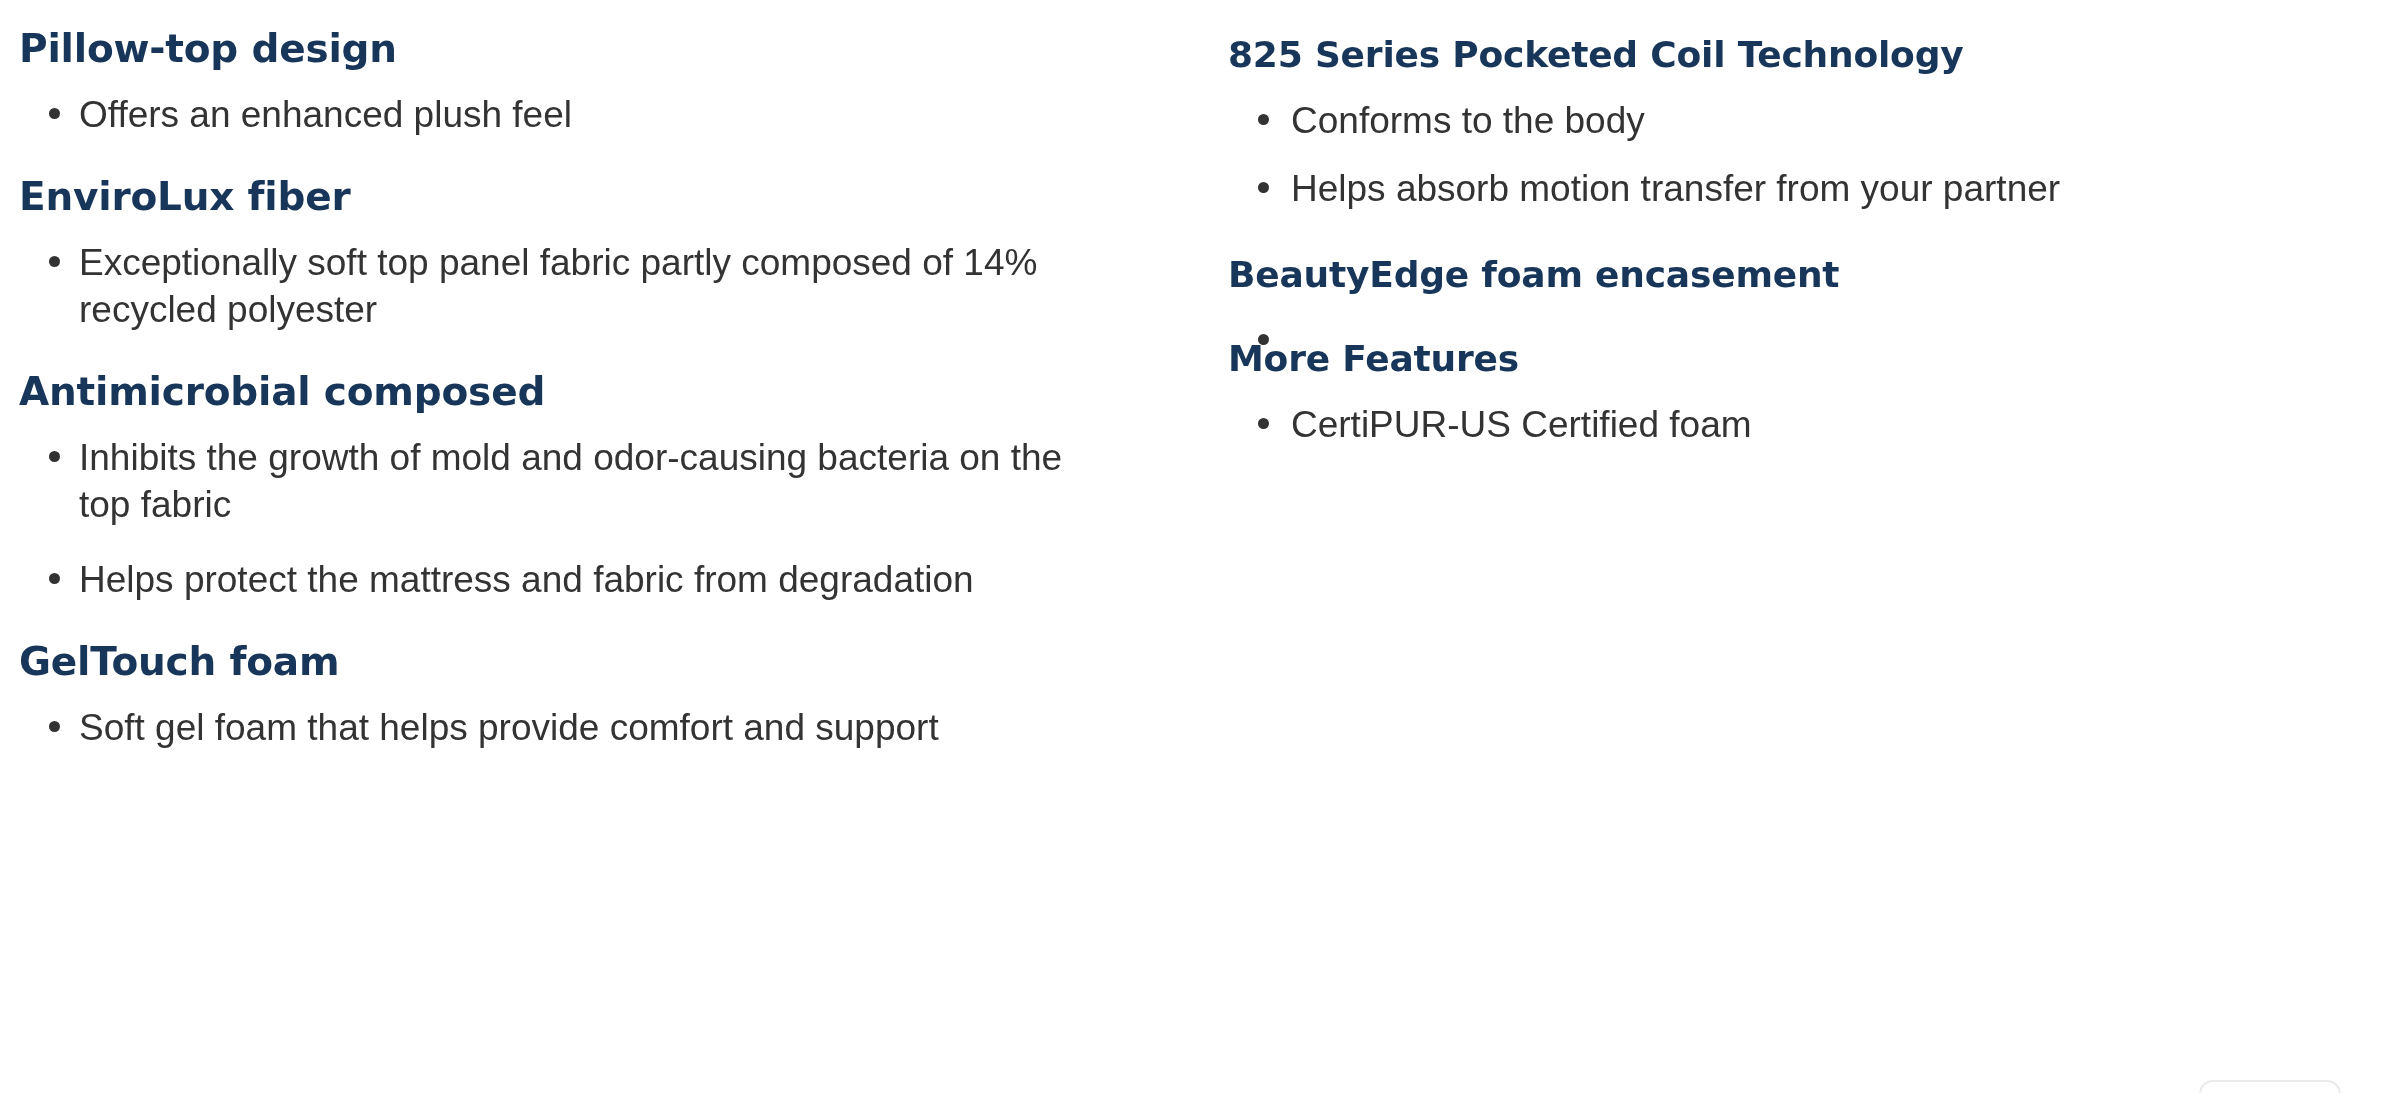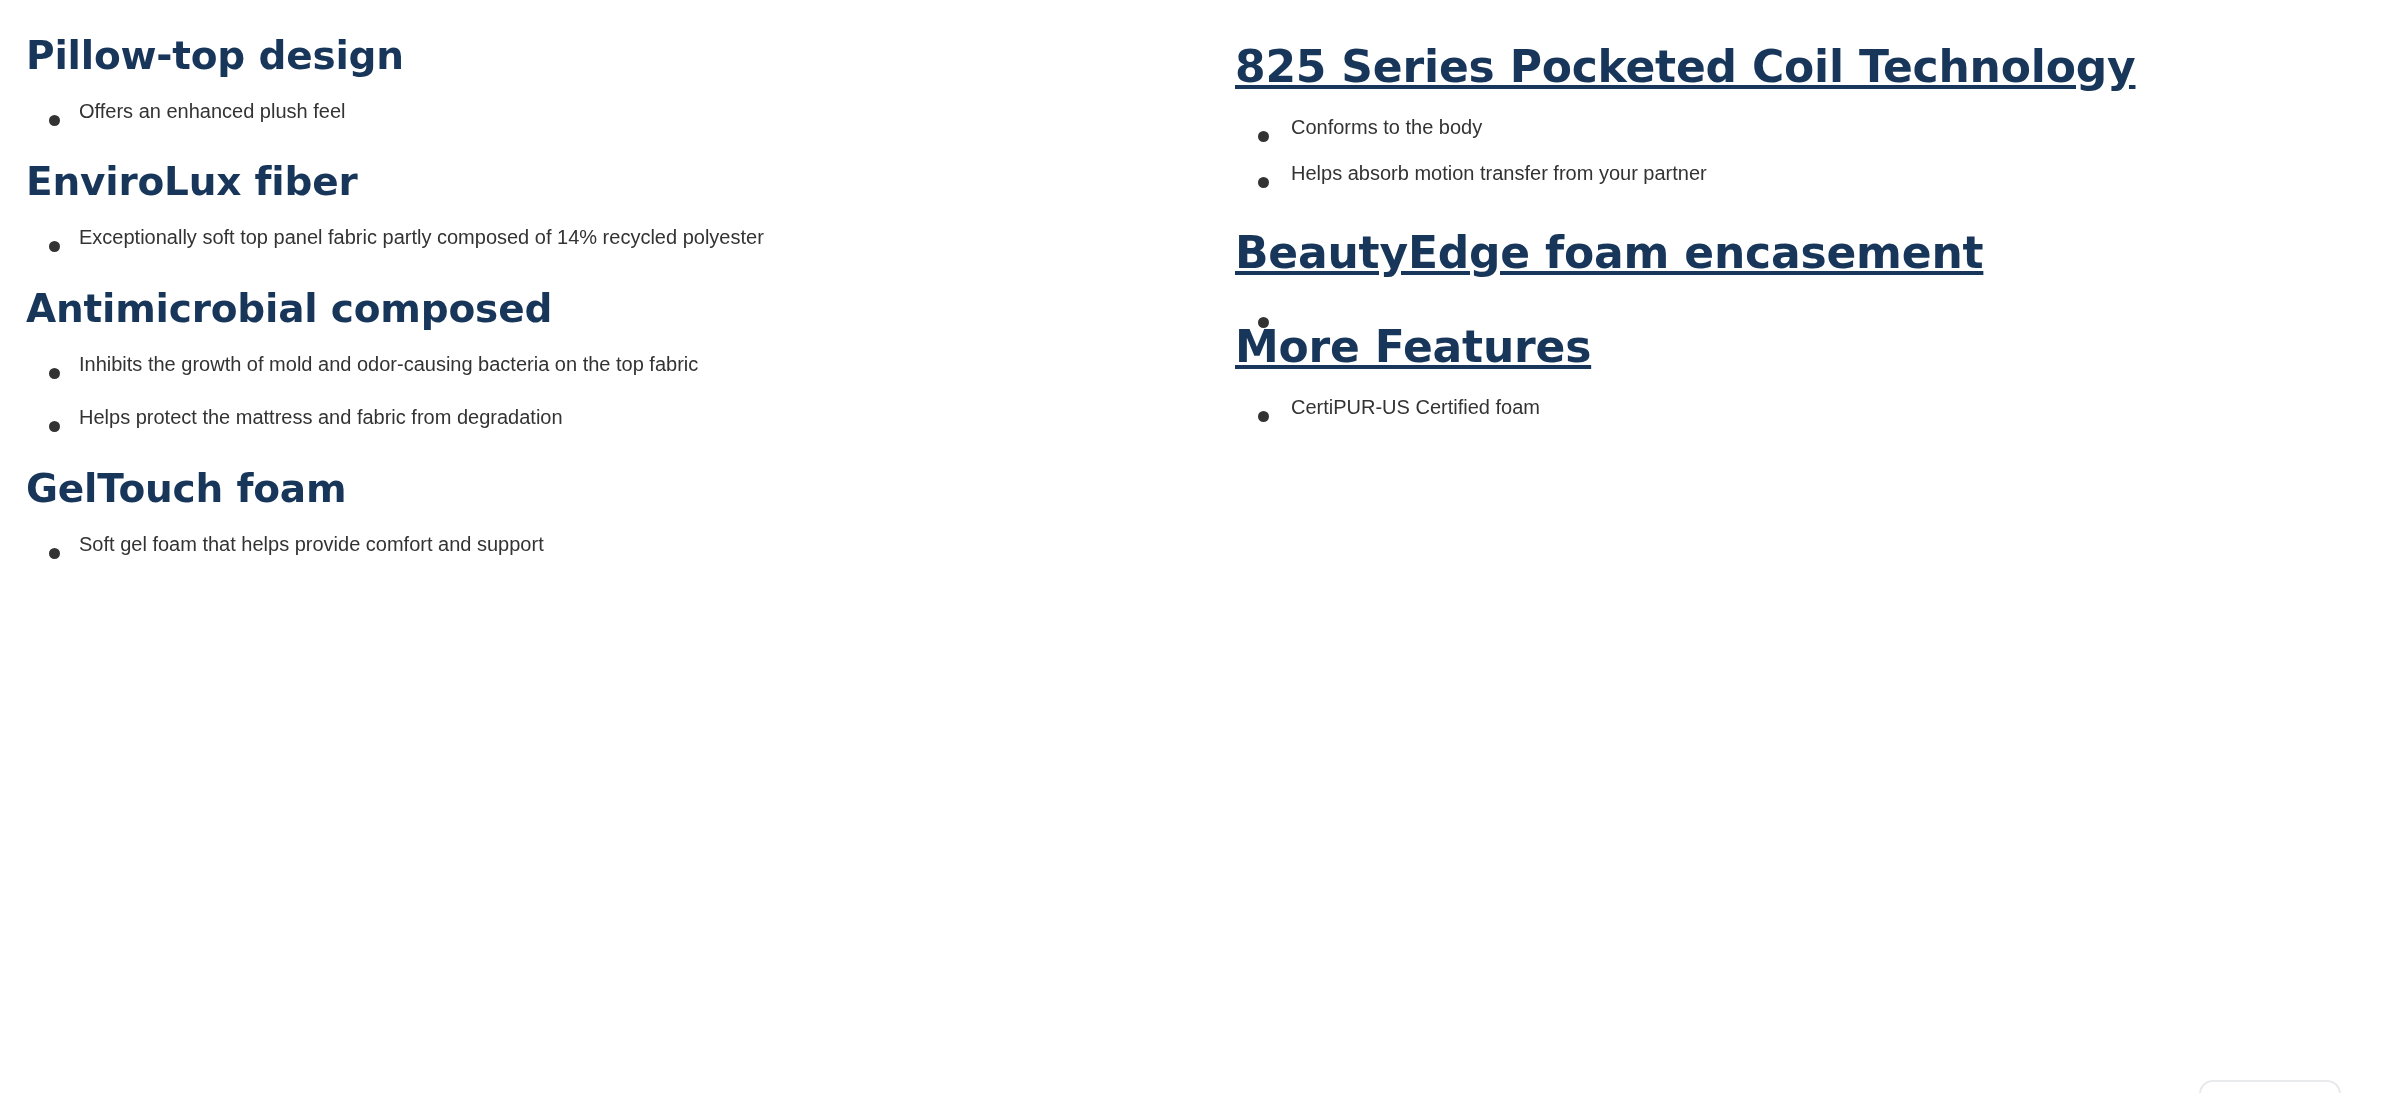--- a/index.html
+++ b/index.html
@@ -33,47 +33,46 @@
     width: 1194px;
     padding: 0;
   }
 
   .feature-column.left  { padding: 26px 110px 0 19px; }
   .feature-column.right { padding: 33px 60px 0 34px; }
 
   .feature-block { margin: 0 0 0 0; }
 
   .feature-heading {
-    margin: 7px;
+    margin: 0;
     font-family: "DejaVu Sans", sans-serif;
     font-weight: bold;
     font-size: 39px;
     line-height: 1.18;
     letter-spacing: -0.2px;
     color: #17365a;
     -webkit-font-smoothing: antialiased;
   }
 
   .feature-column.right .feature-heading {
-    font-size: 44px;
+    font-size: 36px;
     line-height: 1.22;
-    text-decoration: underline;
   }
 
   .feature-list {
     list-style: none;
     margin: 0;
     padding: 0;
   }
 
   .feature-list-item {
     position: relative;
     padding-left: 60px;
     margin: 0;
-    font-size: 20px;
+    font-size: 37px;
     line-height: 1.27;
     color: #333333;
     font-weight: 400;
   }
 
   .feature-column.right .feature-list-item {
     padding-left: 63px;
   }
 
   .bullet-glyph {

